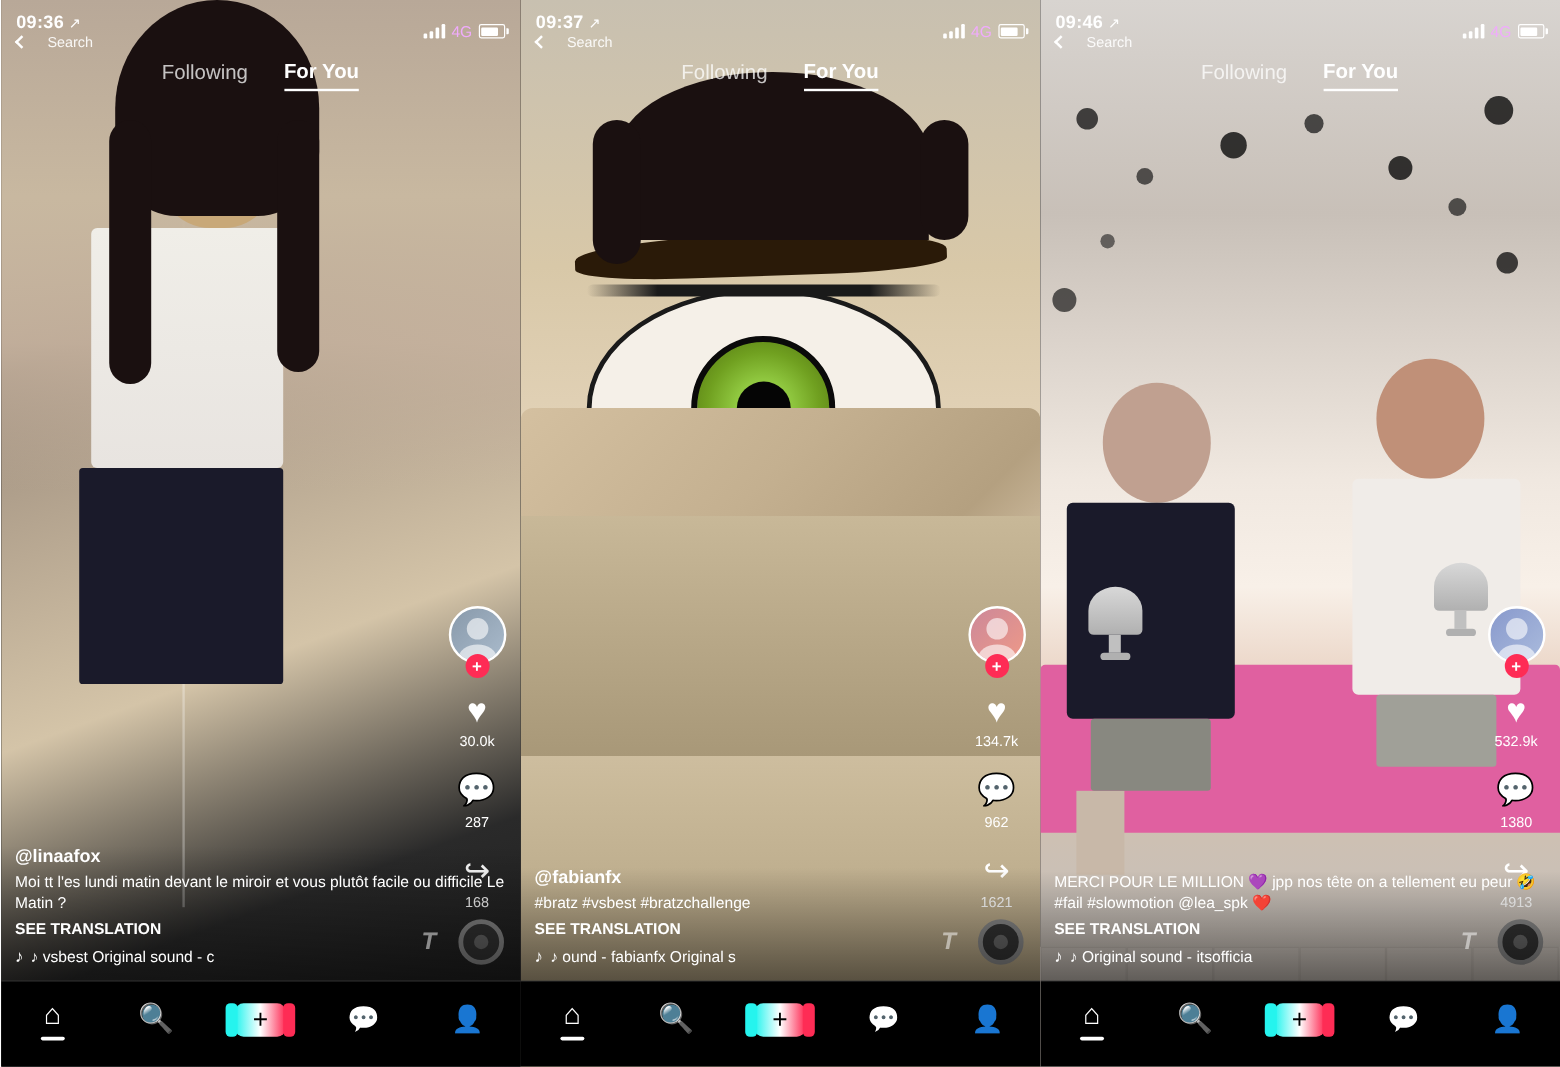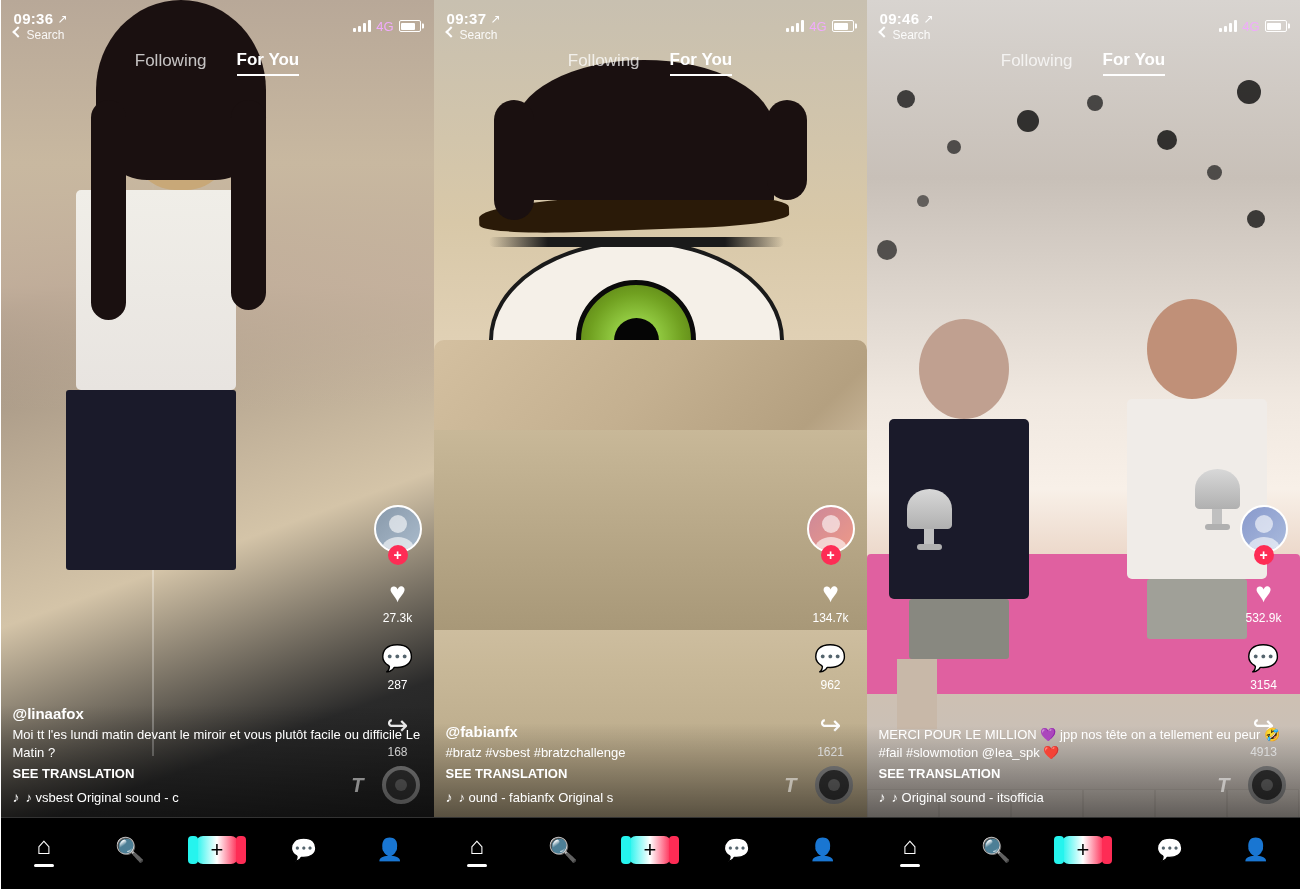--- a/index.html
+++ b/index.html
@@ -65,21 +65,22 @@
     .status-time {
       color: #fff;
       font-size: 15px;
       font-weight: 600;
       letter-spacing: 0.3px;
     }
     .status-search {
       color: rgba(255,255,255,0.9);
       font-size: 12px;
       display: flex;
-      gap: 3px;
+      align-items: center;
+      gap: 16px;
     }
     .status-right {
       display: flex;
       align-items: center;
       gap: 5px;
     }
     .signal-bars {
       display: flex;
       align-items: flex-end;
       gap: 2px;
@@ -430,21 +431,21 @@
         <div class="avatar-circle">
           <svg width="44" height="44" viewBox="0 0 44 44">
               <circle cx="22" cy="17" r="9" fill="rgba(255,255,255,0.6)"></circle>
               <ellipse cx="22" cy="42" rx="16" ry="12" fill="rgba(255,255,255,0.6)"></ellipse>
             </svg>
         </div>
         <div class="follow-btn">+</div>
       </div>
       <div class="action-item">
         <span class="action-icon">♥</span>
-        <span class="action-count">27.3k</span>
+        <span class="action-count">30.0k</span>
       </div>
       <div class="action-item">
         <span style="font-size:26px;color:#fff;">💬</span>
         <span class="action-count">287</span>
       </div>
       <div class="action-item">
         <span style="font-size:26px;color:#fff;">↪</span>
         <span class="action-count">168</span>
       </div>
     </div>
@@ -705,21 +706,21 @@
             </svg>
         </div>
         <div class="follow-btn">+</div>
       </div>
       <div class="action-item">
         <span class="action-icon">♥</span>
         <span class="action-count">532.9k</span>
       </div>
       <div class="action-item">
         <span style="font-size:26px;color:#fff;">💬</span>
-        <span class="action-count">3154</span>
+        <span class="action-count">1380</span>
       </div>
       <div class="action-item">
         <span style="font-size:26px;color:#fff;">↪</span>
         <span class="action-count">4913</span>
       </div>
     </div>
 
     <div class="tiktok-logo">
       <span style="font-size:20px;font-weight:900;color:rgba(255,255,255,0.5);font-style:italic;">T</span>
     </div>

